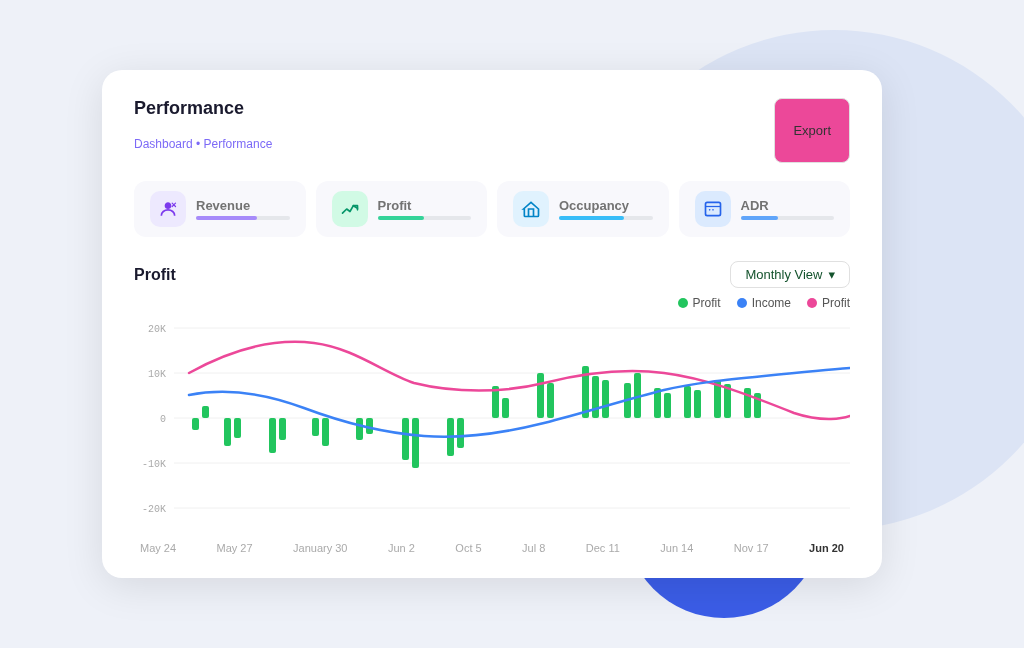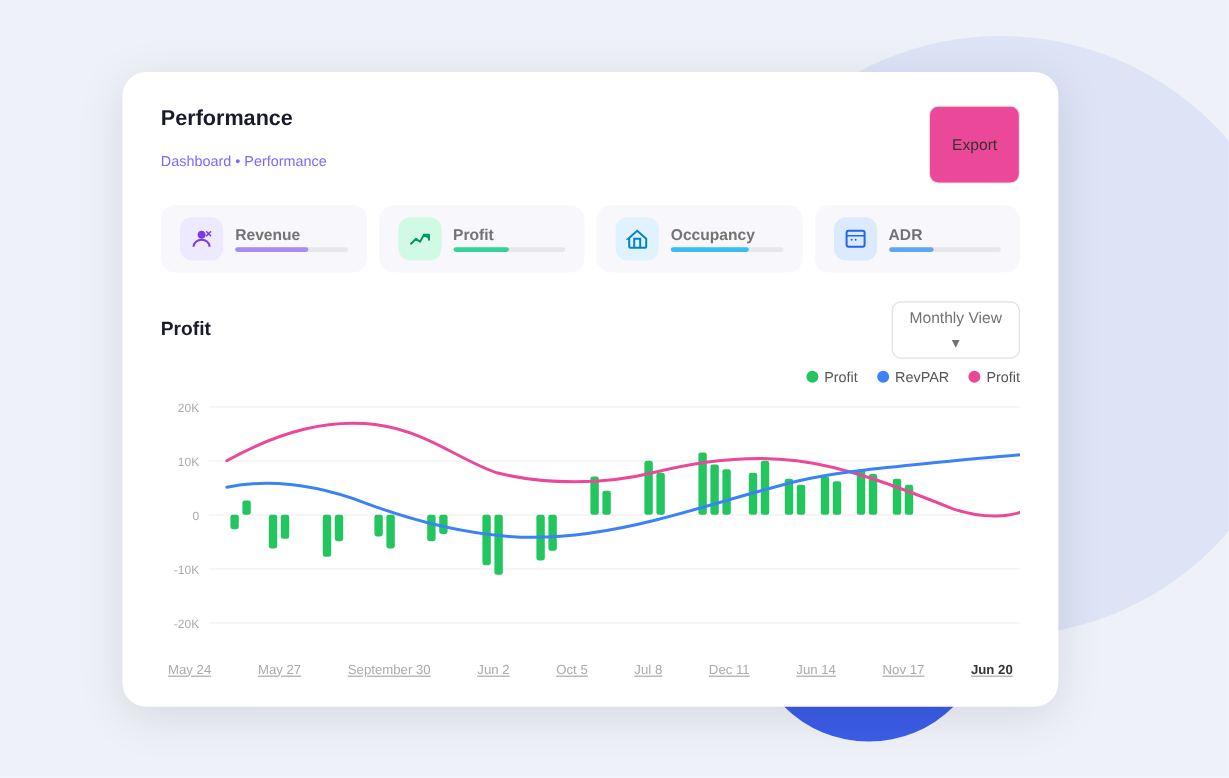--- a/index.html
+++ b/index.html
@@ -147,24 +147,23 @@
     }
     .monthly-view-btn {
       display: flex;
       align-items: center;
       gap: 6px;
       border: 1.5px solid #e0e0e0;
       background: #fff;
       border-radius: 8px;
       padding: 5px 14px;
       font-size: 13px;
-      color: #737373;
+      color: #14532d;
       cursor: pointer;
       font-weight: 500;
-      flex-direction: column;
     }
 
     .legend {
       display: flex;
       gap: 16px;
       justify-content: flex-end;
       margin-bottom: 8px;
       font-size: 12px;
       color: #555;
     }
@@ -176,30 +175,30 @@
     .legend-dot {
       width: 10px;
       height: 10px;
       border-radius: 50%;
     }
 
     .chart-area {
       position: relative;
       width: 100%;
       height: 220px;
+      font-family: Liberation Mono, monospace;
     }
 
     .x-labels {
       display: flex;
       justify-content: space-between;
       font-size: 11px;
       color: #aaa;
       margin-top: 4px;
       padding: 0 6px;
-      text-decoration: underline;
     }
     .x-label-last {
       font-weight: 700;
       color: #333;
     }
   </style>
 </head>
 <body>
 
 <div class="bg-circle-large"></div>
@@ -296,21 +295,21 @@
       </button>
     </div>
 
     <div class="legend">
       <div class="legend-item">
         <div class="legend-dot" style="background:#22c55e;"></div>
         <span>Profit</span>
       </div>
       <div class="legend-item">
         <div class="legend-dot" style="background:#3b82f6;"></div>
-        <span>RevPAR</span>
+        <span>Income</span>
       </div>
       <div class="legend-item">
         <div class="legend-dot" style="background:#ec4899;"></div>
         <span>Profit</span>
       </div>
     </div>
 
     <div class="chart-area">
       <svg width="100%" height="220" viewBox="0 0 716 220" preserveAspectRatio="none">
 
@@ -371,21 +370,21 @@
         <path d="M55,55 C100,30 140,20 180,25 C220,30 250,55 280,65 C320,75 370,75 410,65 C450,55 490,50 530,55 C570,60 610,75 660,95 C690,105 710,100 716,98" fill="none" stroke="#ec4899" stroke-width="2.5" stroke-linecap="round"></path>
 
         <path d="M55,77 C90,70 130,75 170,90 C210,105 250,115 290,118 C330,121 370,115 410,105 C450,95 490,82 530,72 C560,65 590,62 630,58 C660,55 690,52 716,50" fill="none" stroke="#3b82f6" stroke-width="2.5" stroke-linecap="round"></path>
 
       </svg>
     </div>
 
     <div class="x-labels">
       <span>May 24</span>
       <span>May 27</span>
-      <span>September 30</span>
+      <span>January 30</span>
       <span>Jun 2</span>
       <span>Oct 5</span>
       <span>Jul 8</span>
       <span>Dec 11</span>
       <span>Jun 14</span>
       <span>Nov 17</span>
       <span class="x-label-last">Jun 20</span>
     </div>
   </div>
 

